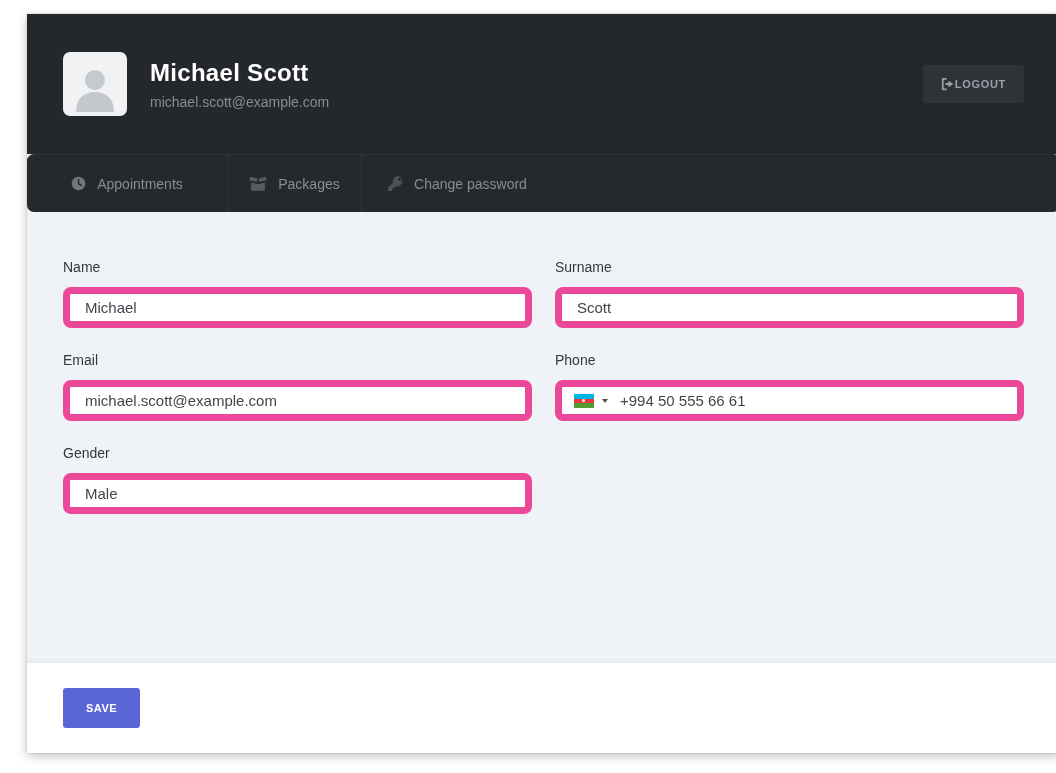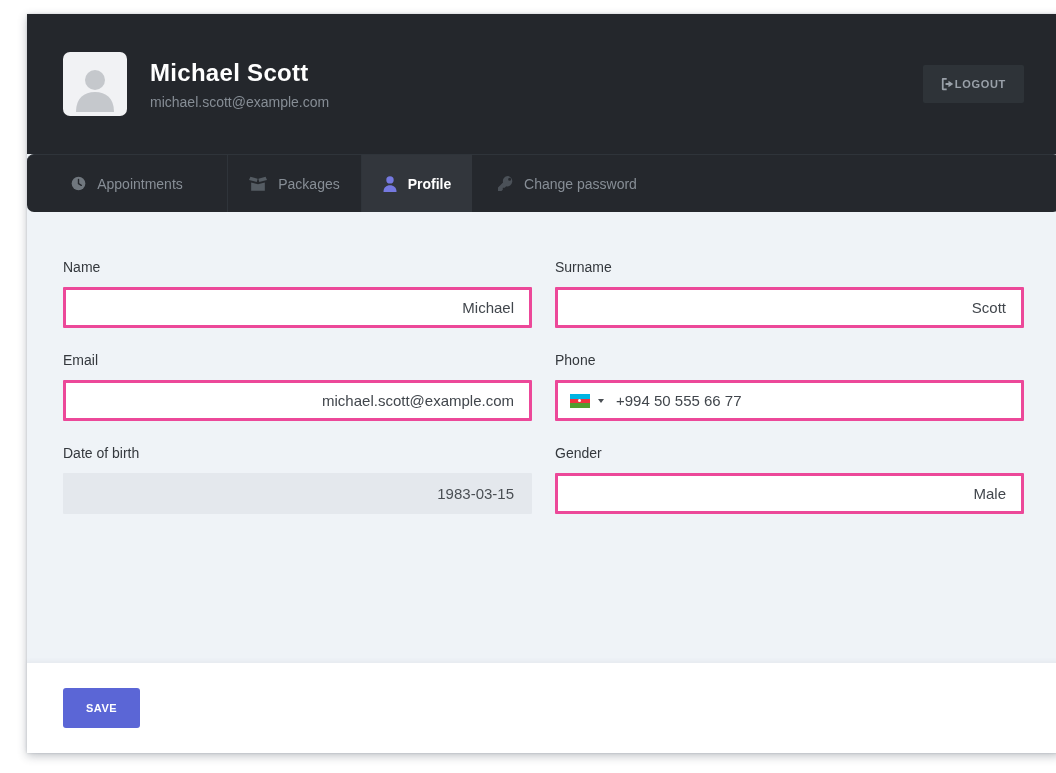--- a/index.html
+++ b/index.html
@@ -89,24 +89,24 @@
     align-content: flex-start;
   }
   .field-label {
     display: block;
     font-size: 14px; color: #34383d;
     margin-bottom: 12px;
   }
   .input {
     display: block; width: 100%; height: 41px;
     background: #ffffff;
-    border: 3px solid #ec4899;
-    border-radius: 1px;
+    border: 7px solid #ec4899;
+    border-radius: 8px;
     padding: 0 15px;
-    font-family: inherit; font-size: 15px; color: #41464c; text-align: right;
+    font-family: inherit; font-size: 15px; color: #41464c;
   }
   .input:disabled {
     background: #e4e8ed;
     border-color: #e4e8ed;
     color: #4a4f54;
   }
   .phone-row {
     display: flex; align-items: center;
     padding: 0 8px 0 12px;
   }
@@ -191,29 +191,20 @@
     <div class="tab tab-packages">
       <span class="icon-package">
         <svg width="18" height="15" viewBox="0 0 20 16">
           <path d="M9.6 2.6 L1.6 0.4 L0 4 L8.6 6.2 Z" fill="currentColor"></path>
           <path d="M10.4 2.6 L18.4 0.4 L20 4 L11.4 6.2 Z" fill="currentColor"></path>
           <path d="M2.4 7 L10 8.8 L17.6 7 L17.6 16 L2.4 16 Z" fill="currentColor"></path>
         </svg>
       </span>
       <span>Packages</span>
     </div>
-    <div class="tab tab-profile active">
-      <span class="icon-user">
-        <svg width="14" height="16" viewBox="0 0 14 16">
-          <circle cx="7" cy="3.9" r="3.7" fill="currentColor"></circle>
-          <path d="M0.5 16 C0.5 11.5 3.3 9.3 7 9.3 C10.7 9.3 13.5 11.5 13.5 16 Z" fill="currentColor"></path>
-        </svg>
-      </span>
-      <span>Profile</span>
-    </div>
     <div class="tab tab-change">
       <span class="icon-key">
         <svg width="15" height="15" viewBox="0 0 16 16">
           <path fill="currentColor" d="M10.6 0a5.4 5.4 0 0 0-5.2 6.9L0 12.3V16h3.7l1.4-1.4v-2.1h2.1l1.5-1.5A5.4 5.4 0 1 0 10.6 0zm1.8 5.1a1.6 1.6 0 1 1 0-3.2 1.6 1.6 0 0 1 0 3.2z"></path>
         </svg>
       </span>
       <span>Change password</span>
     </div>
   </div>
 
@@ -232,28 +223,24 @@
     <div class="field">
       <label class="field-label">Email</label>
       <input class="input" type="text" value="michael.scott@example.com" style="">
     </div>
 
     <div class="field">
       <label class="field-label">Phone</label>
       <div class="input phone-row">
         <span class="flag"></span>
         <span class="caret"></span>
-        <span class="phone-value">+994 50 555 66 77</span>
+        <span class="phone-value">+994 50 555 66 61</span>
       </div>
     </div>
 
-    <div class="field">
-      <label class="field-label">Date of birth</label>
-      <input class="input" type="text" disabled="" value="1983-03-15" style="">
-    </div>
 
     <div class="field">
       <label class="field-label">Gender</label>
       <input class="input" type="text" readonly="" value="Male" style="">
     </div>
 
   </div>
 
   <div class="footer">
     <button class="btn save-btn">SAVE</button>

